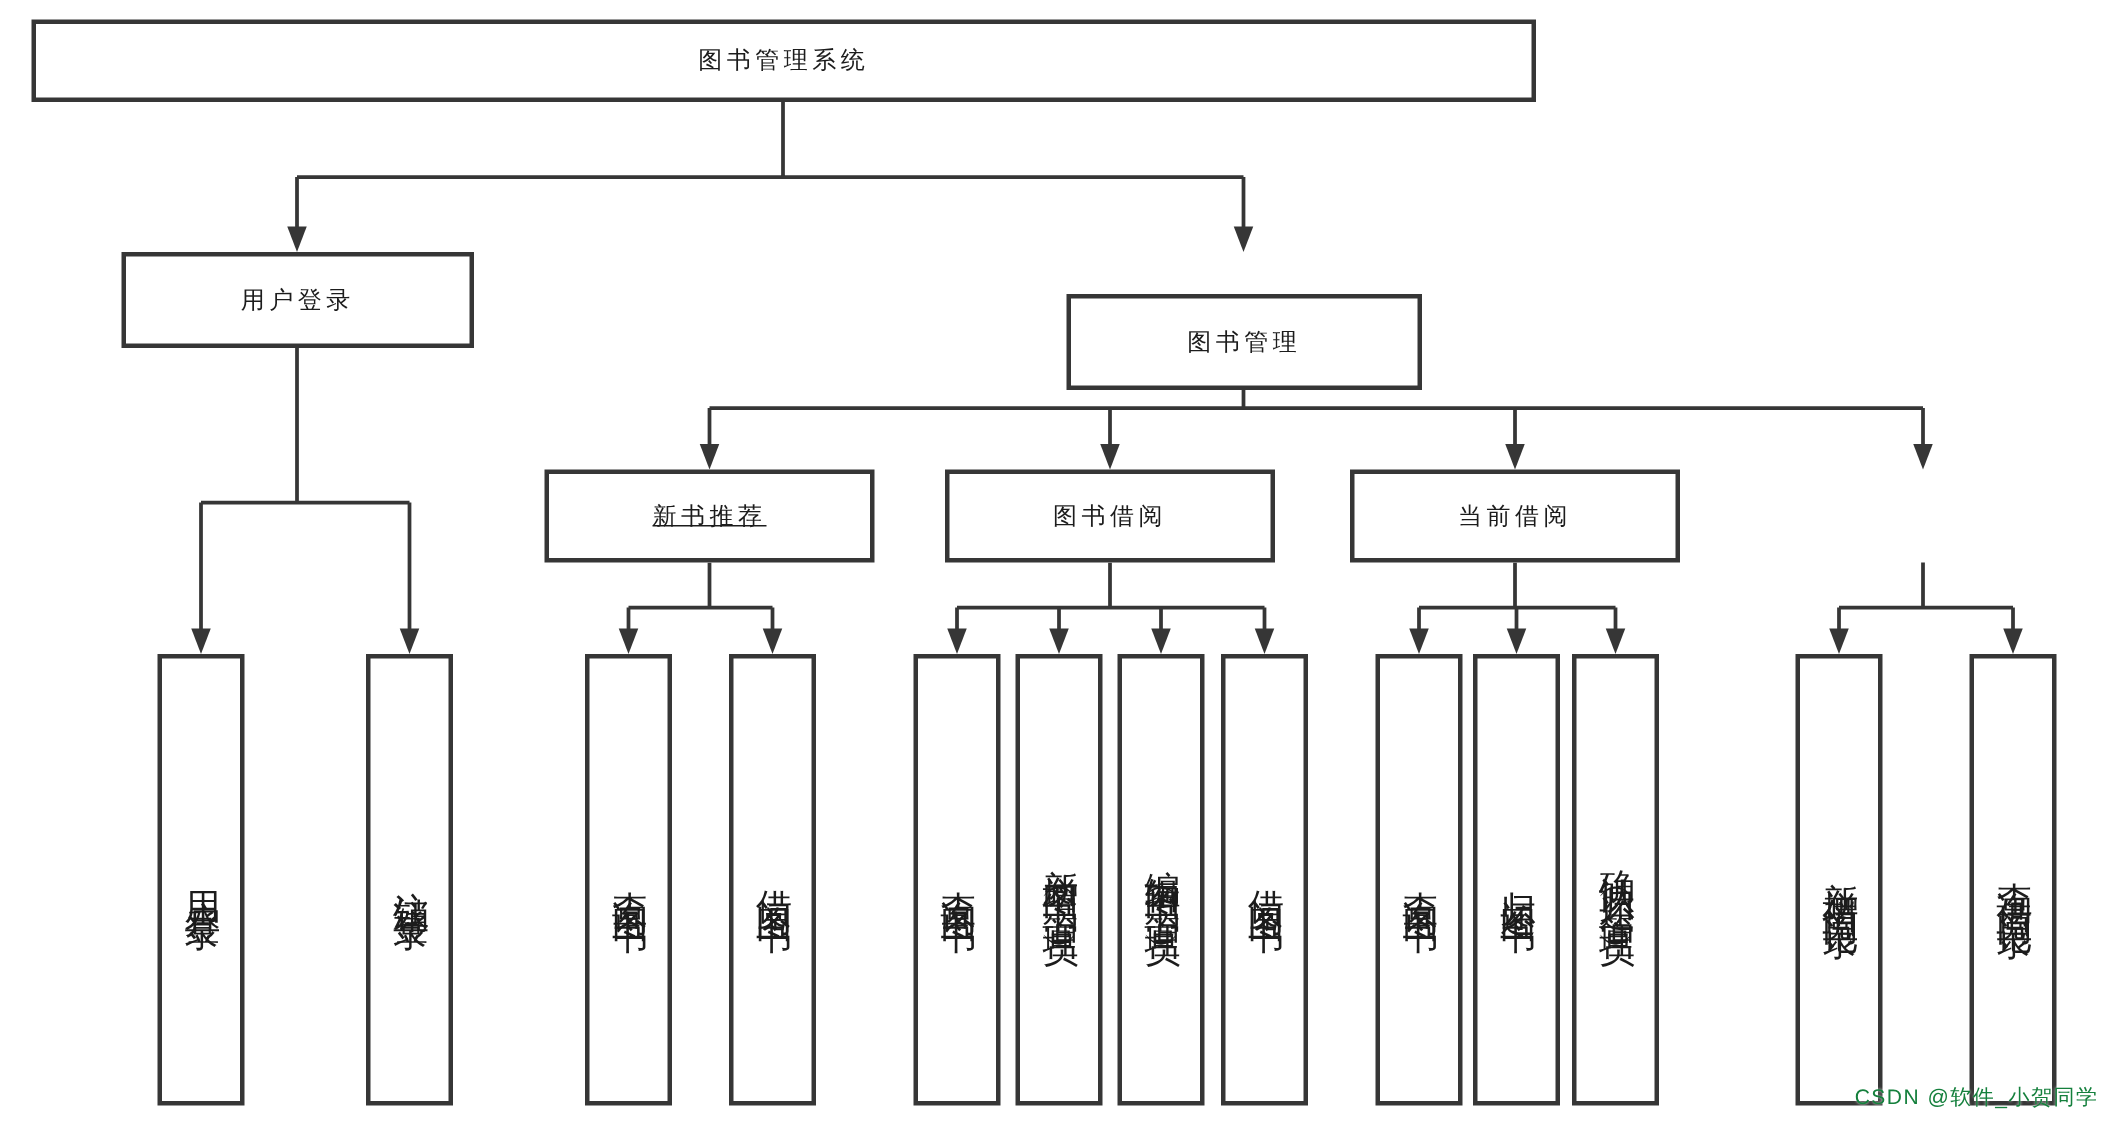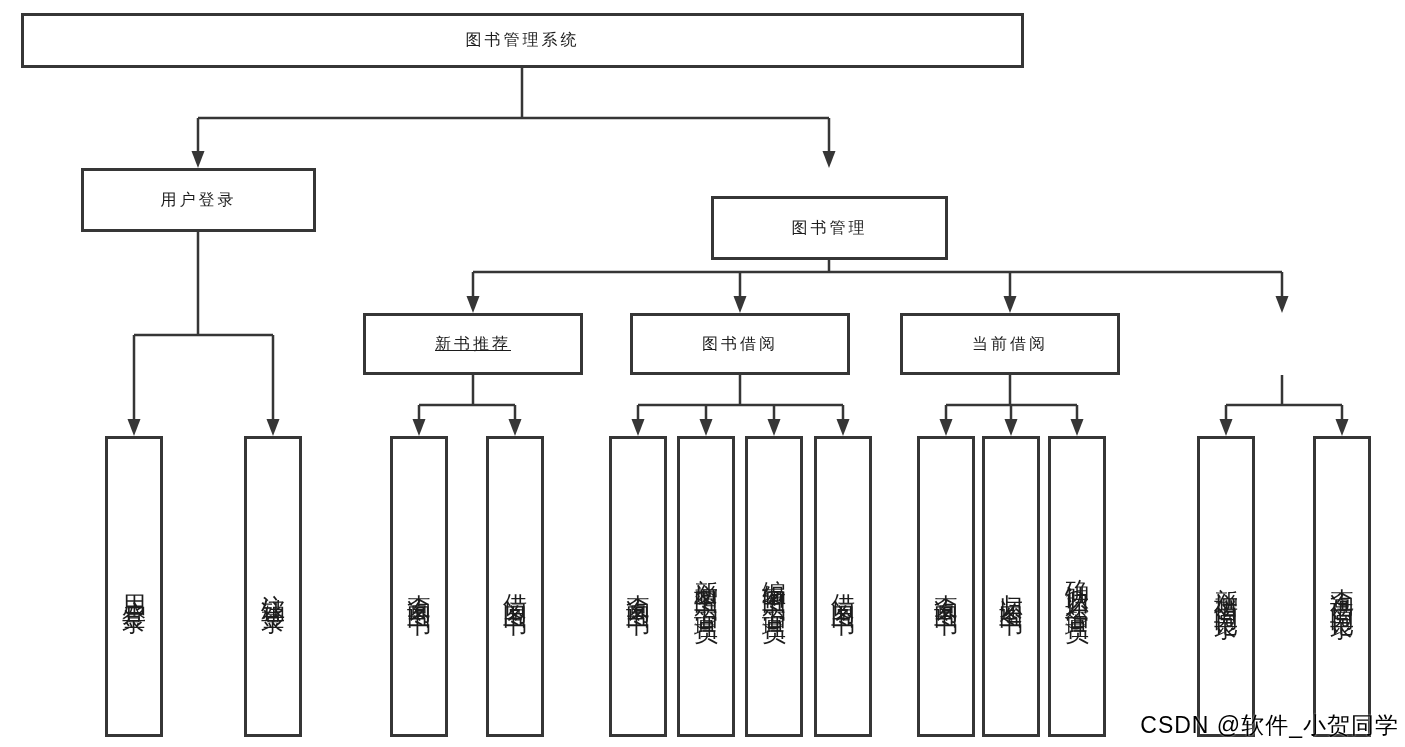--- a/index.html
+++ b/index.html
@@ -49,23 +49,23 @@
     font-size: 24px;
     letter-spacing: 6px;
     line-height: 1;
     white-space: nowrap;
   }
 
   .watermark {
     position: absolute;
     right: 6px;
     bottom: 6px;
-    font-size: 23px;
+    font-size: 14px;
     letter-spacing: 1px;
-    color: #000000;
+    color: #15803d;
     text-shadow: 0 0 2px rgba(255,255,255,0.9);
     z-index: 3;
     white-space: nowrap;
   }
 </style>
 </head>
 <body>
 
 <div class="canvas">
 

